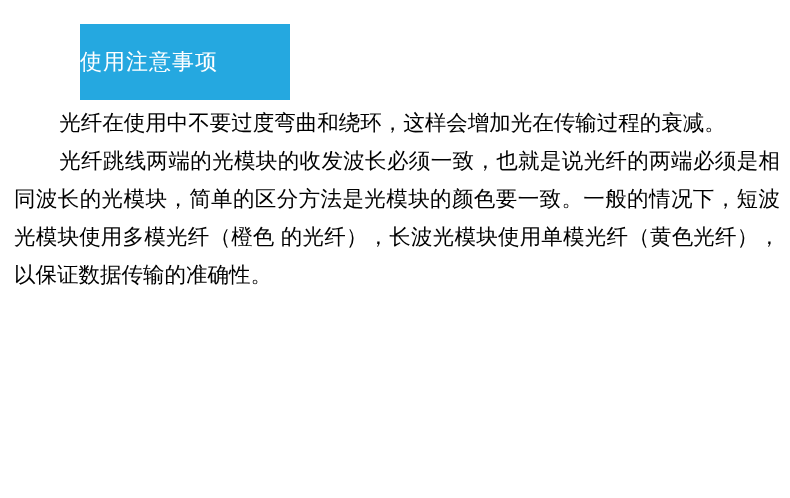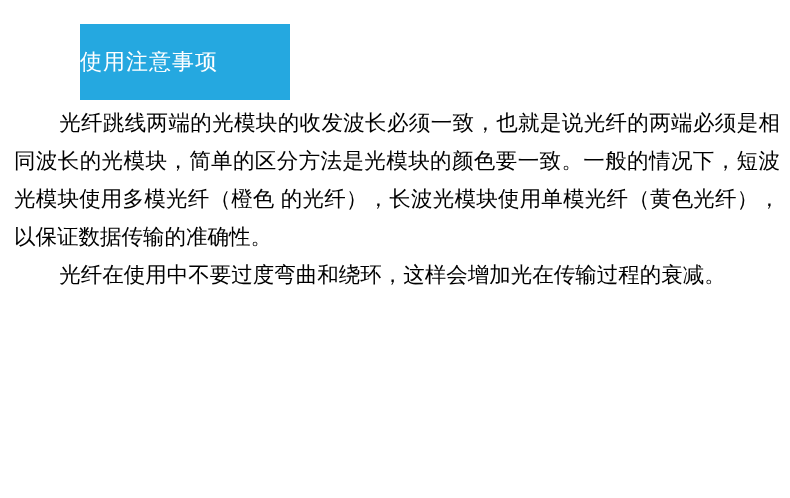--- a/index.html
+++ b/index.html
@@ -62,17 +62,17 @@
 </head>
 <body>
 
 <div class="slide">
 
   <div class="title-banner">
     <span class="title-text">使用注意事项</span>
   </div>
 
   <div class="body-block">
+    <p class="para">光纤在使用中不要过度弯曲和绕环，这样会增加光在传输过程的衰减。</p>
     <p class="para">光纤跳线两端的光模块的收发波长必须一致，也就是说光纤的两端必须是相同波长的光模块，简单的区分方法是光模块的颜色要一致。一般的情况下，短波光模块使用多模光纤（橙色 的光纤），长波光模块使用单模光纤（黄色光纤），以保证数据传输的准确性。</p>
-    <p class="para">光纤在使用中不要过度弯曲和绕环，这样会增加光在传输过程的衰减。</p>
   </div>
 
 </div>
 
 </body></html>

